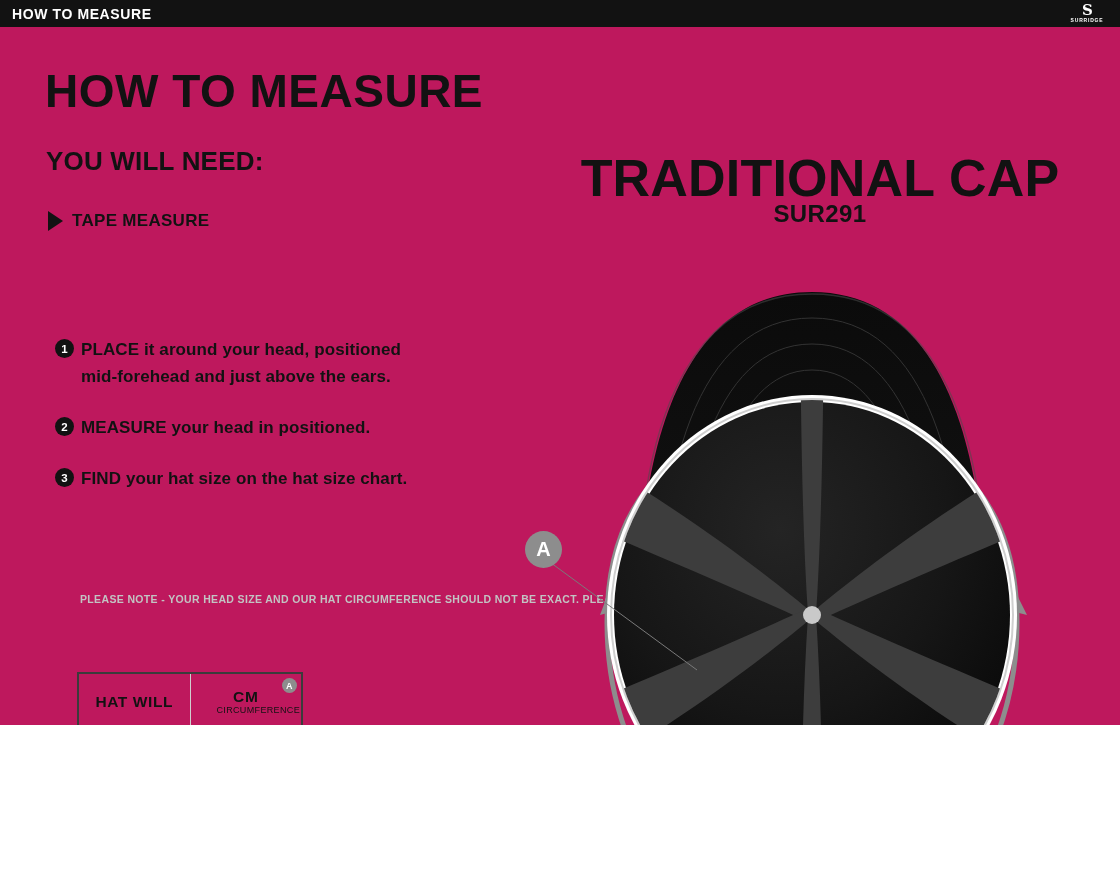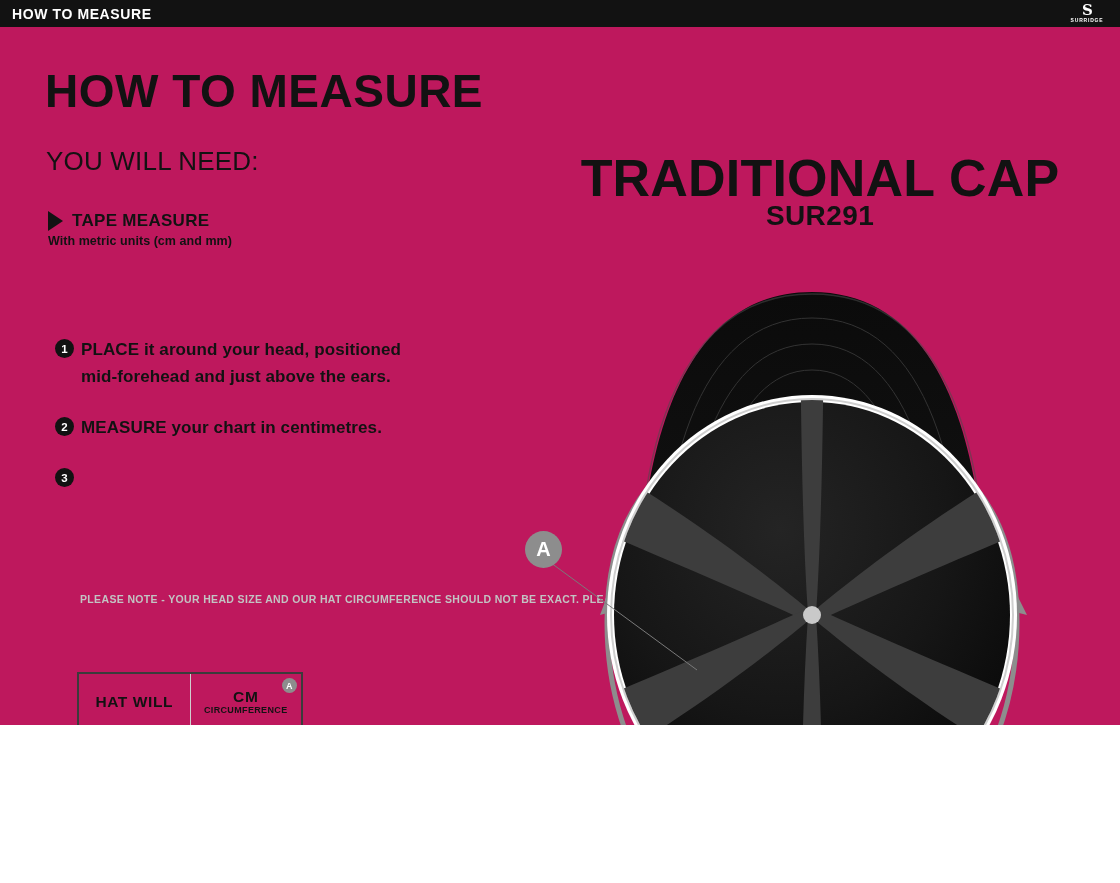--- a/index.html
+++ b/index.html
@@ -65,21 +65,21 @@
     left: 45px; top: 64px;
     font-size: 46px;
     font-weight: bold;
     letter-spacing: 0.5px;
     color: #121212;
   }
   .need-title {
     position: absolute;
     left: 46px; top: 146px;
     font-size: 26px;
-    font-weight: normal;
+    font-weight: bold;
     letter-spacing: 0.2px;
     color: #121212;
   }
 
   .tool {
     position: absolute;
     left: 48px; top: 210px;
     width: 420px;
   }
   .tool-row {
@@ -177,23 +177,24 @@
     vertical-align: middle;
   }
   .th-cm-main {
     font-size: 15.5px;
     font-weight: bold;
     letter-spacing: 0.6px;
     line-height: 17px;
   }
   .th-cm-sub {
     font-size: 9px;
-    font-weight: bold;
+    font-weight: normal;
     letter-spacing: 0.35px;
     line-height: 11px;
+    text-align: right;
   }
   .a-badge {
     position: absolute;
     right: 4px; top: 4px;
     width: 15px; height: 15px;
     border-radius: 50%;
     background: #8d8d8d;
     color: #ffffff;
     font-size: 9px;
     font-weight: bold;
@@ -218,21 +219,21 @@
     font-size: 52px;
     font-weight: bold;
     letter-spacing: 0.2px;
     color: #121212;
   }
   .product-code {
     position: absolute;
     left: 540px; top: 200px;
     width: 560px;
     text-align: center;
-    font-size: 28px;
+    font-size: 24px;
     font-weight: bold;
     letter-spacing: 0.4px;
     color: #121212;
   }
 
   .cap-wrap {
     position: absolute;
     left: 505px; top: 270px;
     width: 560px; height: 613px;
   }
@@ -266,34 +267,34 @@
   </div>
 
   <div class="page-title">HOW TO MEASURE</div>
   <div class="need-title">YOU WILL NEED:</div>
 
   <div class="tool">
     <div class="tool-row">
       <span class="tri-icon"></span>
       <span class="tool-name">TAPE MEASURE</span>
     </div>
-    <div class="tool-sub">With metric units (cm and mm)</div>
   </div>
 
   <div class="steps">
     <div class="step">
       <span class="step-num">1</span>
       <span class="step-text">PLACE it around your head, positioned mid-forehead and just above the ears.</span>
     </div>
     <div class="step">
       <span class="step-num">2</span>
-      <span class="step-text">MEASURE your chart in centimetres.</span>
+      <span class="step-text">MEASURE your head in positioned.</span>
     </div>
     <div class="step">
       <span class="step-num">3</span>
+      <span class="step-text">FIND your hat size on the hat size chart.</span>
     </div>
   </div>
 
   <div class="note">PLEASE NOTE - YOUR HEAD SIZE AND OUR HAT CIRCUMFERENCE SHOULD NOT BE EXACT. PLEASE CONSIDER HEAD ROOM.</div>
 
   <table class="size-table">
     <tbody>
       <tr>
         <th class="th-cell">HAT WILL</th>
         <th class="th-cell">

